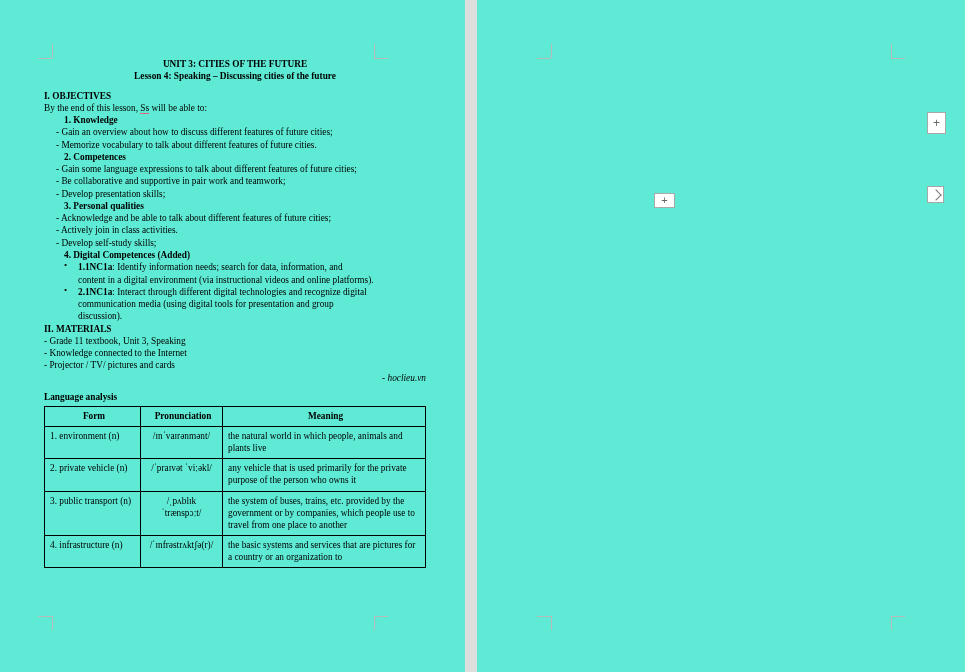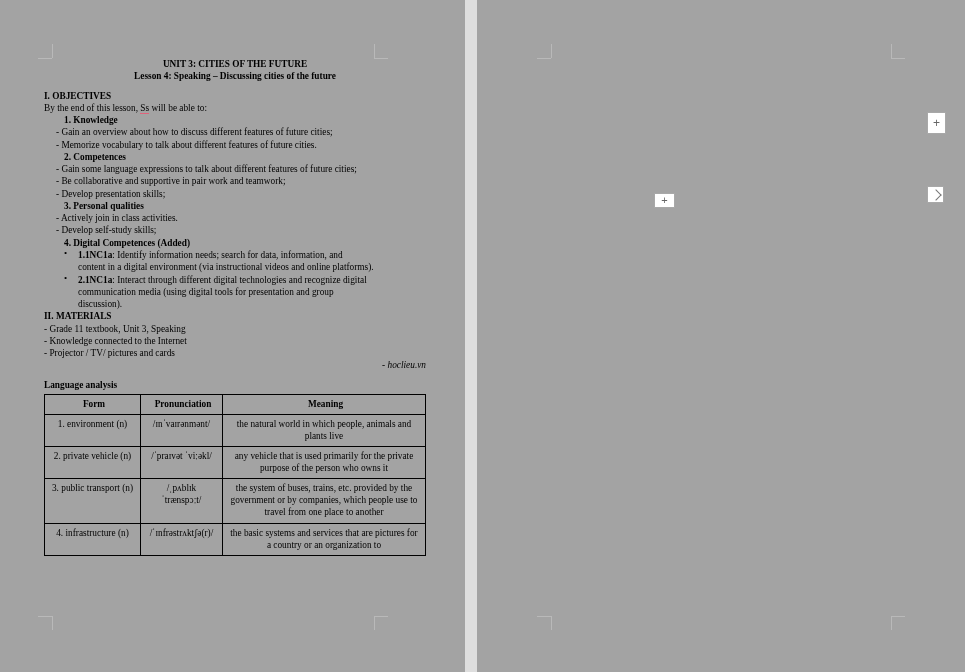--- a/index.html
+++ b/index.html
@@ -10,21 +10,21 @@
     width: 965px; height: 672px;
     overflow: hidden;
     font-family: "Liberation Serif", "DejaVu Serif", serif;
     position: relative;
   }
   #doc-root { position: relative; width: 965px; height: 672px; }
 
   .page {
     position: absolute;
     top: 0;
-    background: #a3a3a3;
+    background: #5eead4;
     height: 672px;
     box-sizing: border-box;
   }
   .page-left  { left: 0px;   width: 465px; }
   .page-right { left: 477px; width: 488px; }
   .page-gap {
     position: absolute; top: 0; left: 465px; width: 12px; height: 672px;
     background: #dedede;
   }
 
@@ -68,21 +68,21 @@
   table.doc {
     border-collapse: collapse;
     width: 100%;
     font-size: 9.3px;
     line-height: 1.3;
   }
   table.doc td, table.doc th {
     border: 1px solid #000;
     padding: 3px 5px 4px 5px;
     vertical-align: top;
-    text-align: center;
+    text-align: left;
     font-weight: normal;
   }
   table.doc th { text-align: center; font-weight: bold; padding-top: 3px; padding-left: 8px; }
   .c-center { text-align: center !important; }
 
   
   .vocab col.c1 { width: 96px; }
   .vocab col.c2 { width: 82px; }
   .vocab col.c3 { width: auto; }
 
@@ -145,20 +145,21 @@
       <p class="b ind1">1. Knowledge</p>
       <p class="ind2">- Gain an overview about how to discuss different features of future cities;</p>
       <p class="ind2">- Memorize vocabulary to talk about different features of future cities.</p>
 
       <p class="b ind1">2. Competences</p>
       <p class="ind2">- Gain some language expressions to talk about different features of future cities;</p>
       <p class="ind2">- Be collaborative and supportive in pair work and teamwork;</p>
       <p class="ind2">- Develop presentation skills;</p>
 
       <p class="b ind1">3. Personal qualities</p>
+      <p class="ind2">- Acknowledge and be able to talk about different features of future cities;</p>
       <p class="ind2">- Actively join in class activities.</p>
       <p class="ind2">- Develop self-study skills;</p>
 
       <p class="b ind1">4. Digital Competences  (Added)</p>
 
       <p class="bul"><span class="b">1.1NC1a</span><span>: Identify information needs; search for data, information, and</span></p>
       <p class="hang2">content in a digital environment (via instructional videos and online platforms).</p>
 
       <p class="bul"><span class="b">2.1NC1a</span><span>: Interact through different digital technologies and recognize digital</span></p>
       <p class="hang2">communication media (using digital tools for presentation and group</p>

